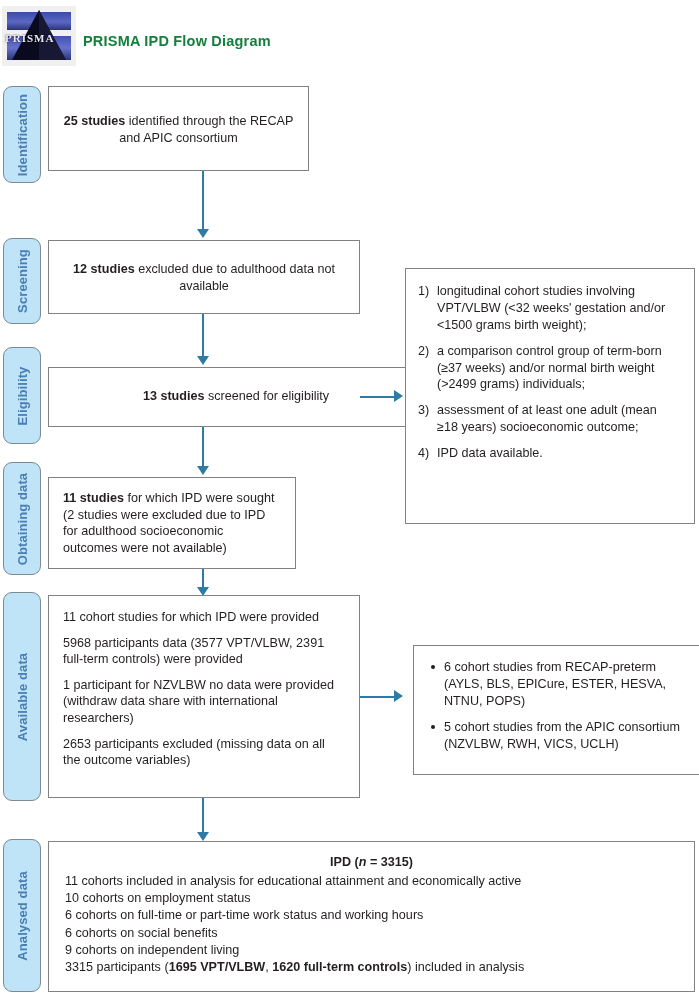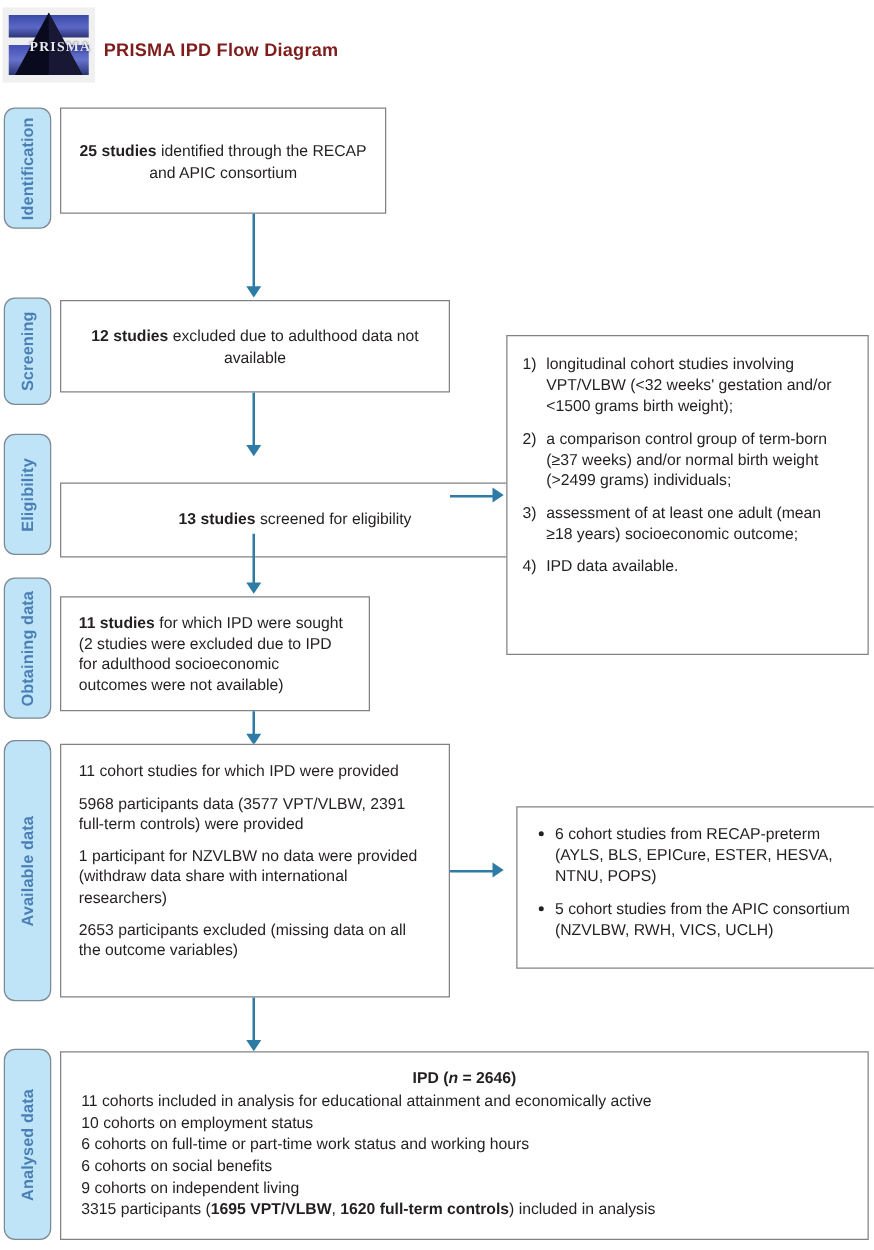--- a/index.html
+++ b/index.html
@@ -55,34 +55,34 @@
     width: 0; height: 0;
     border-left: 0 solid transparent;
     border-right: 27px solid transparent;
     border-bottom: 50px solid #1b1b3a;
     opacity: .85;
   }
   #logo .logo-text {
     position: absolute;
     left: 3px; top: 26px;
     width: 68px;
-    text-align: right;
+    text-align: left;
     font-size: 11px;
     font-weight: bold;
     letter-spacing: 1px;
     color: #e8e8f4;
     text-shadow: 0 0 2px rgba(0,0,0,.8);
     font-family: "Liberation Serif", serif;
   }
   #header-title {
     position: absolute;
     left: 83px; top: 33px;
     font-size: 14.5px;
     font-weight: bold;
-    color: #7f1d1d;
+    color: #15803d;
     letter-spacing: .2px;
   }
 
   
   #stage {
     position: absolute;
     left: 0; top: 0;
     width: 699px; height: 1000px;
   }
 
@@ -235,21 +235,21 @@
 
   <div class="box center" style="left:48px;top:240px;width:312px;height:74px;">
     <div class="inner" style="padding-top:20px;">
       <span style="font-weight:bold;">12 studies</span><span> excluded due to adulthood data not available</span>
     </div>
   </div>
 
   <div class="vline" style="left:202px;top:314px;height:44px;"></div>
   <div class="vhead" style="left:197px;top:356px;"></div>
 
-  <div class="box center" style="left:48px;top:386px;width:376px;height:60px;">
+  <div class="box center" style="left:48px;top:367px;width:376px;height:60px;">
     <div class="inner" style="padding-top:20px;">
       <span style="font-weight:bold;">13 studies</span><span> screened for eligibility</span>
     </div>
   </div>
 
   <div class="hline" style="left:360px;top:396px;width:36px;"></div>
   <div class="hhead" style="left:394px;top:390px;"></div>
 
   <div class="box" style="left:405px;top:268px;width:290px;height:256px;">
     <div class="inner" style="padding:14px 14px 14px 12px;">
@@ -311,21 +311,21 @@
         </li>
       </ul>
     </div>
   </div>
 
   <div class="vline" style="left:202px;top:798px;height:36px;"></div>
   <div class="vhead" style="left:197px;top:832px;"></div>
 
   <div class="box" style="left:48px;top:841px;width:647px;height:151px;">
     <div class="inner" style="padding:12px 16px;">
-      <p class="atitle"><span>IPD (</span><span class="ital">n</span><span> = 2646)</span></p>
+      <p class="atitle"><span>IPD (</span><span class="ital">n</span><span> = 3315)</span></p>
       <p class="aline">11 cohorts included in analysis for educational attainment and economically active</p>
       <p class="aline">10 cohorts on employment status</p>
       <p class="aline">6 cohorts on full-time or part-time work status and working hours</p>
       <p class="aline">6 cohorts on social benefits</p>
       <p class="aline">9 cohorts on independent living</p>
       <p class="aline"><span>3315 participants (</span><span style="font-weight:bold;">1695 VPT/VLBW</span><span>, </span><span style="font-weight:bold;">1620 full-term controls</span><span>) included in analysis</span></p>
     </div>
   </div>
 
 </div>

